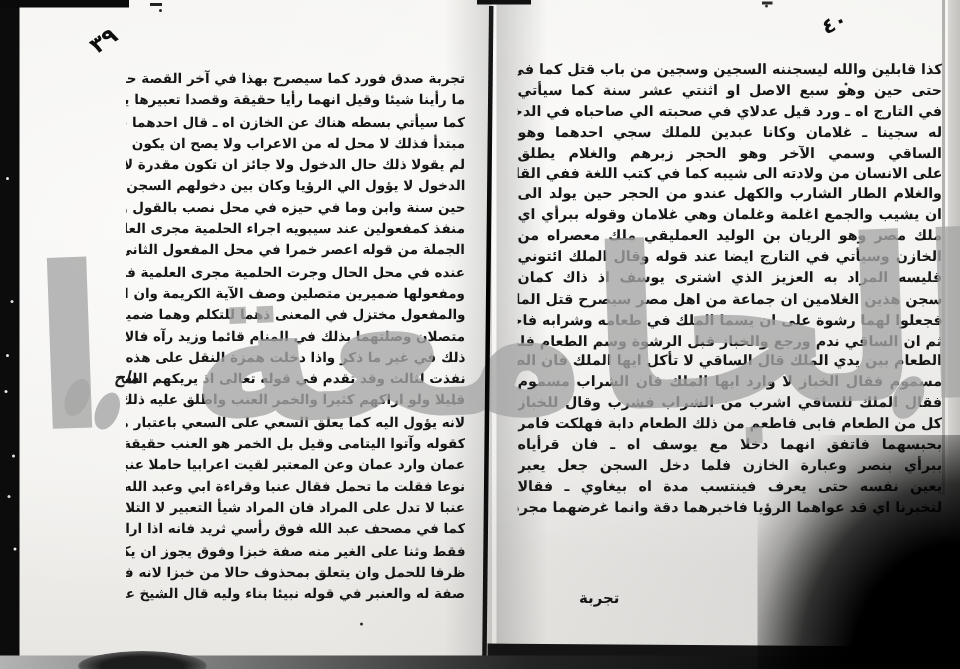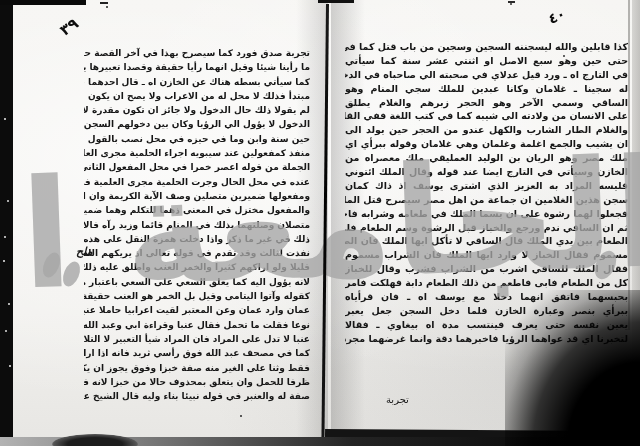--- a/index.html
+++ b/index.html
@@ -30,21 +30,21 @@
     font-weight:700;overflow:hidden;}
   .page-text .ms-line{
     text-align:justify;text-align-last:justify;white-space:nowrap;overflow:hidden;
     filter:blur(.2px);
   }
   .left-text{left:84px;top:46px;width:226px;height:356px;font-size:9px;}
   .left-text .ms-line{height:14.3px;line-height:14.3px;}
   .right-text{left:345px;top:40px;width:283px;height:334px;font-size:9.5px;}
   .right-text .ms-line{height:13.9px;line-height:13.9px;}
   .catchword{position:absolute;left:386px;top:394px;z-index:2;direction:rtl;
-    font-size:10px;font-weight:400;color:#161616;}
+    font-size:10px;font-weight:700;color:#161616;}
   .margin-note{position:absolute;left:76px;top:245px;z-index:2;direction:rtl;
     font-size:11px;font-weight:700;color:#1b1b1b;font-style:italic;}
   .folio{position:absolute;z-index:2;font-weight:700;color:#0e0e0e;direction:rtl;}
   .folio-left{left:60px;top:18px;font-size:15px;transform:rotate(-35deg);}
   .folio-right{left:548px;top:8px;font-size:14px;transform:rotate(-25deg);}
   
   .watermark{
     position:absolute;left:-25px;top:150px;width:690px;z-index:3;
     direction:rtl;display:flex;justify-content:space-between;
     font-size:150px;line-height:1;font-weight:700;color:#a6a6a6;opacity:.78;
@@ -116,21 +116,21 @@
       <div class="ms-line">فقط وثنا على الغير منه صفة خبزا وفوق يجوز ان يكون</div>
       <div class="ms-line">ظرفا للحمل وان يتعلق بمحذوف حالا من خبزا لانه في الاصل</div>
       <div class="ms-line">صفة له والعنبر في قوله نبيئا بناء وليه قال الشيخ عابد</div>
     </div>
   <div class="margin-note">ملح</div>
 
   <div class="page-text right-text">
       <div class="ms-line">كذا قابلين والله ليسجننه السجين وسجين من باب قتل كما في الصباح</div>
       <div class="ms-line">حتى حين وهو سبع الاصل او اثنتي عشر سنة كما سيأتي</div>
       <div class="ms-line">في التارج اه ـ ورد قيل عدلاي في صحبته الي صاحباه في الدخول</div>
-      <div class="ms-line">له سجينا ـ غلامان وكانا عبدين للملك سجي المنام وهو</div>
+      <div class="ms-line">له سجينا ـ غلامان وكانا عبدين للملك سجي احدهما وهو</div>
       <div class="ms-line">الساقي وسمي الآخر وهو الحجر زبرهم والغلام يطلق</div>
       <div class="ms-line">على الانسان من ولادته الى شيبه كما في كتب اللغة ففي القاموس</div>
       <div class="ms-line">والغلام الطار الشارب والكهل عندو من الحجر حين يولد الى</div>
       <div class="ms-line">ان يشيب والجمع اغلمة وغلمان وهي غلامان وقوله ببرأي اي</div>
       <div class="ms-line">ملك مصر وهو الريان بن الوليد العمليقي ملك معصراه من</div>
       <div class="ms-line">الخازن وسيأتي في التارج ايضا عند قوله وقال الملك ائتوني</div>
       <div class="ms-line">قليسه المراد به العزيز الذي اشترى يوسف اذ ذاك كمان</div>
       <div class="ms-line">سجن هذين الغلامين ان جماعة من اهل مصر سيصرح قتل الملك</div>
       <div class="ms-line">فجعلوا لهما رشوة على ان يسما الملك في طعامه وشرابه فاجابا</div>
       <div class="ms-line">ثم ان الساقي ندم ورجع والخباز قبل الرشوة وسم الطعام فلما حضر</div>

